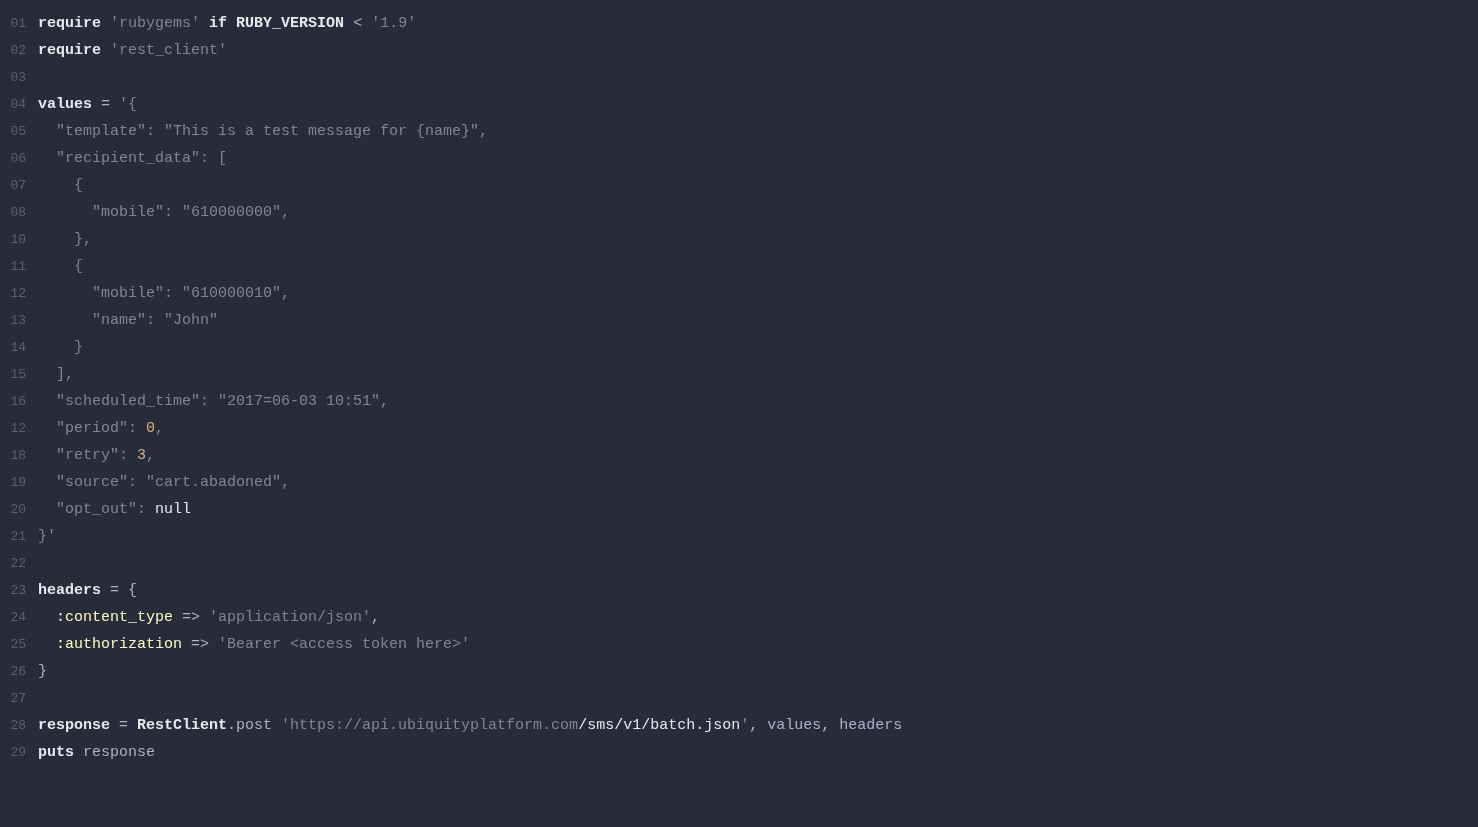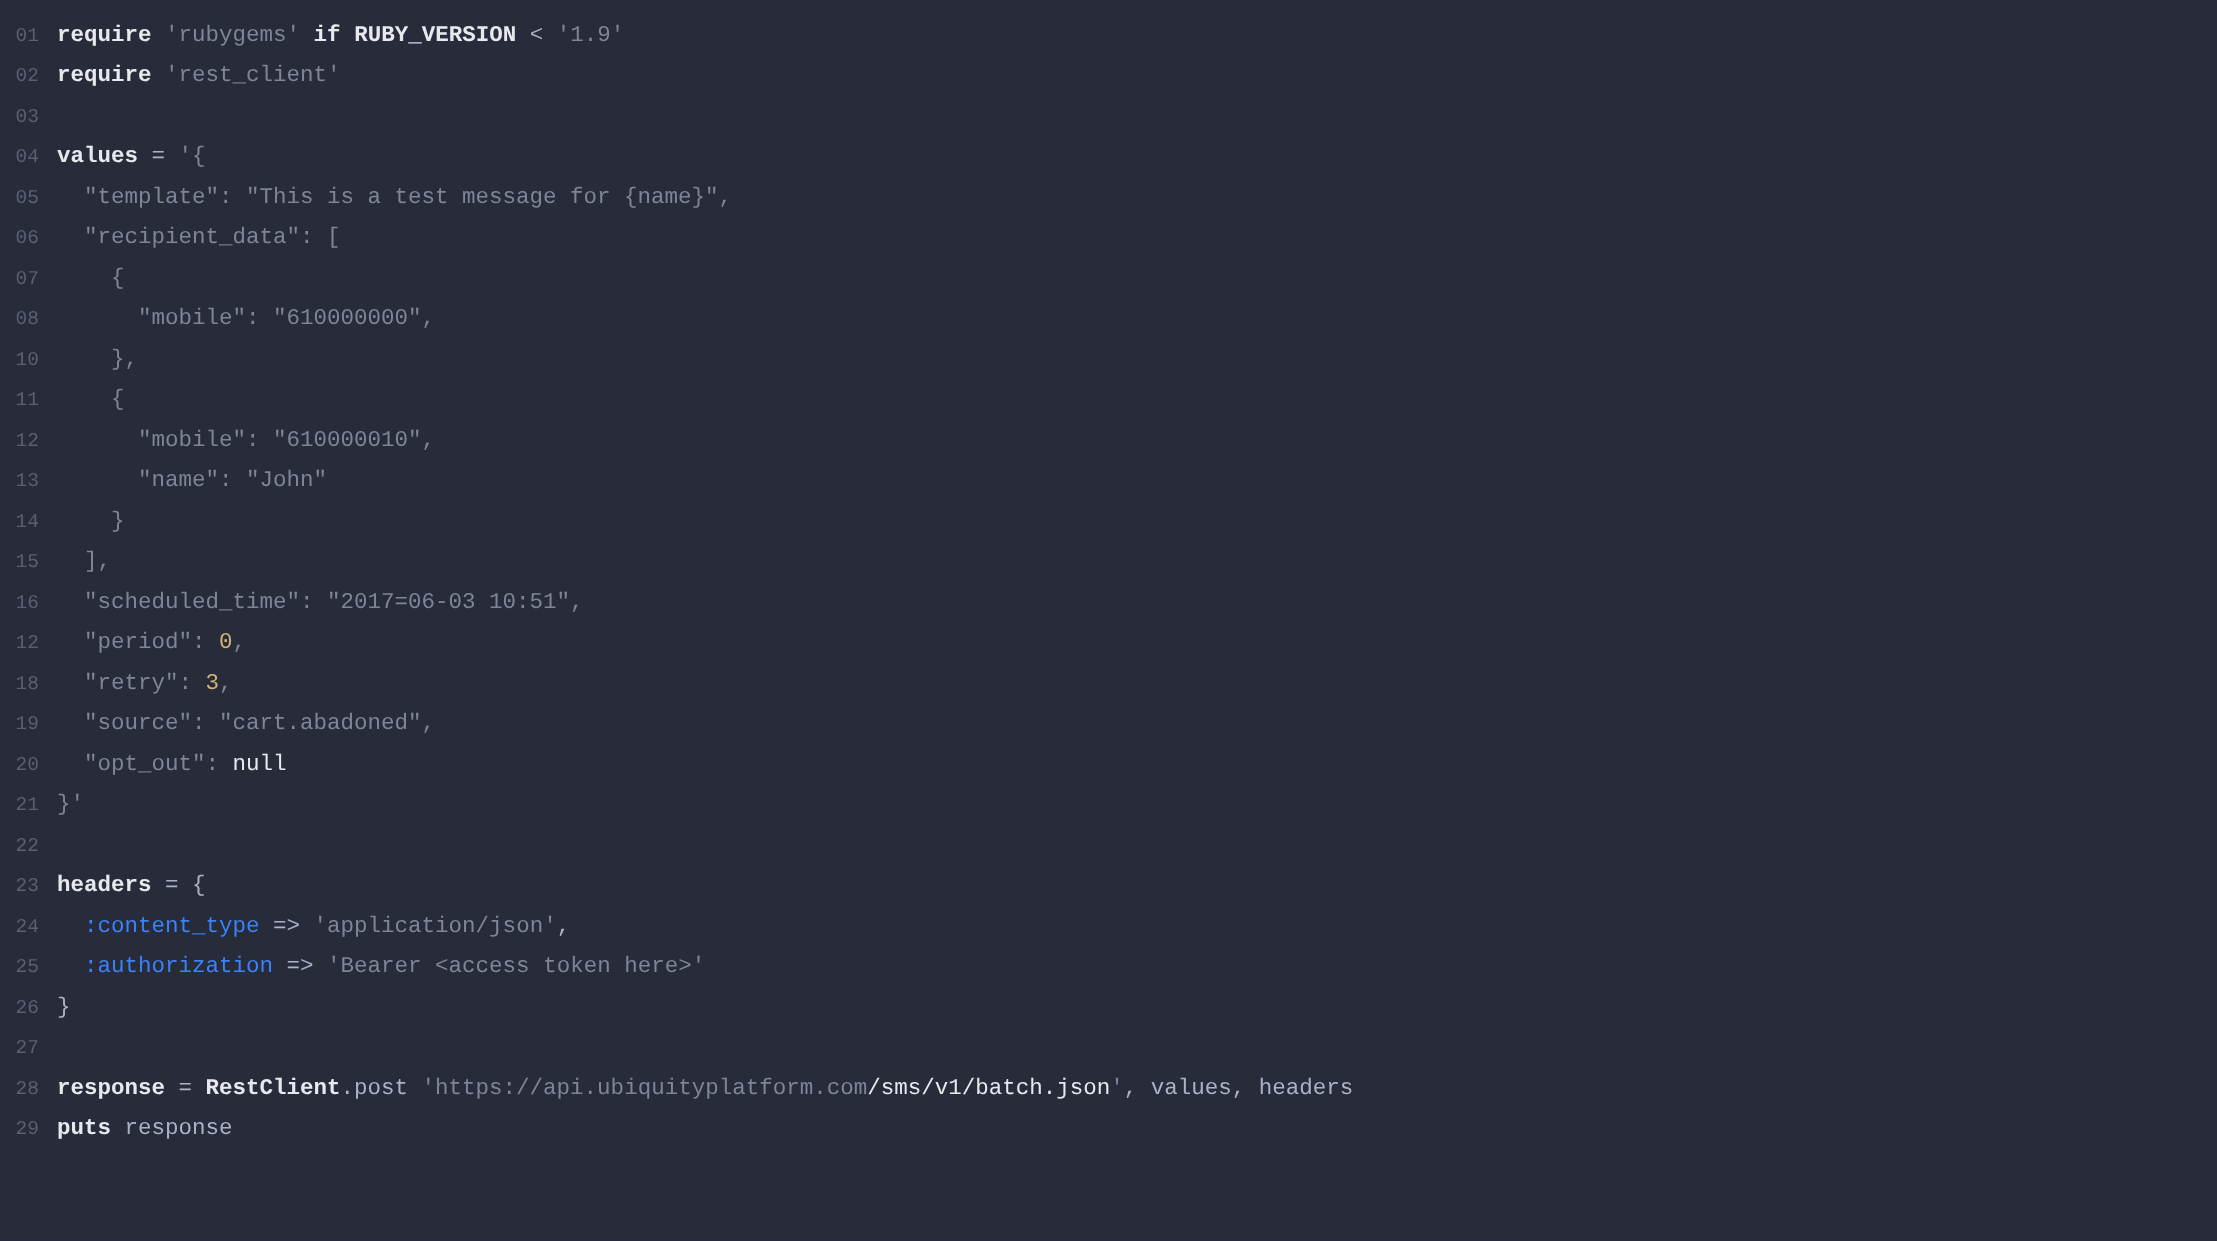--- a/index.html
+++ b/index.html
@@ -29,21 +29,21 @@
     user-select: none;
     font-size: 13px;
     flex-shrink: 0;
   }
   .code-content {
     white-space: pre;
     color: #abb2c7;
   }
   .kw { color: #e7e9ee; font-weight: 600; }
   .str { color: #7f8598; }
-  .sym { color: #3b82f6; }
+  .sym { color: #fef9c3; }
   .num { color: #d3b473; }
   .nil { color: #e7e9ee; font-weight: 400; }
   .id { color: #e7e9ee; font-weight: 600; }
   .op { color: #abb2c7; }
   .url-em { color: #e7e9ee; font-size: 15px; }
 </style>
 </head>
 <body>
 
 <div class="code-container">

